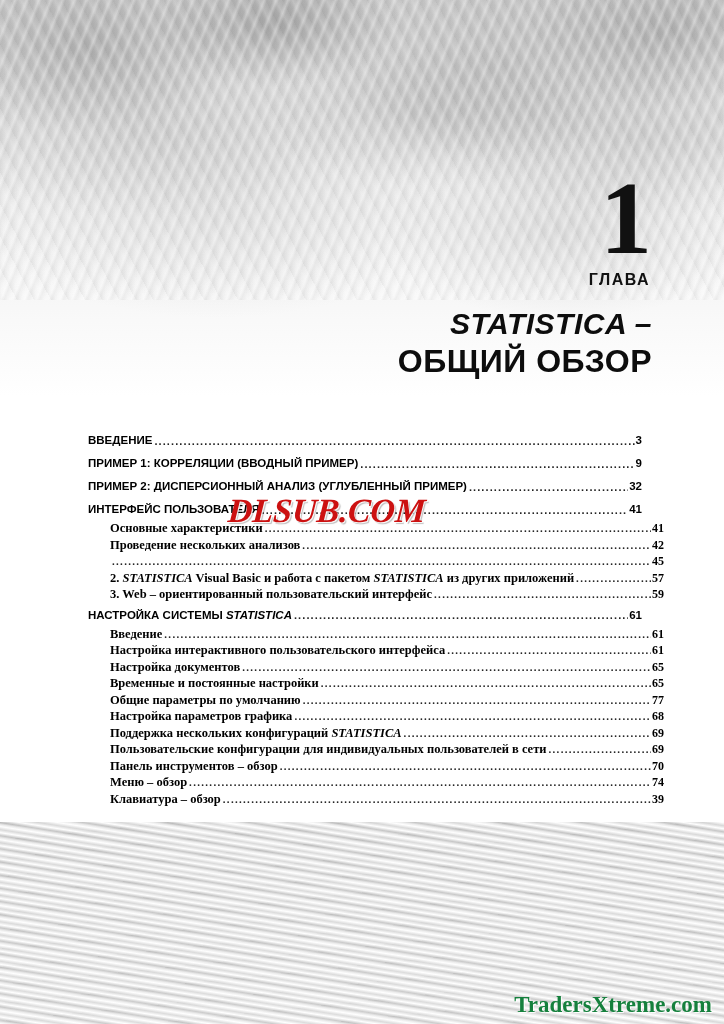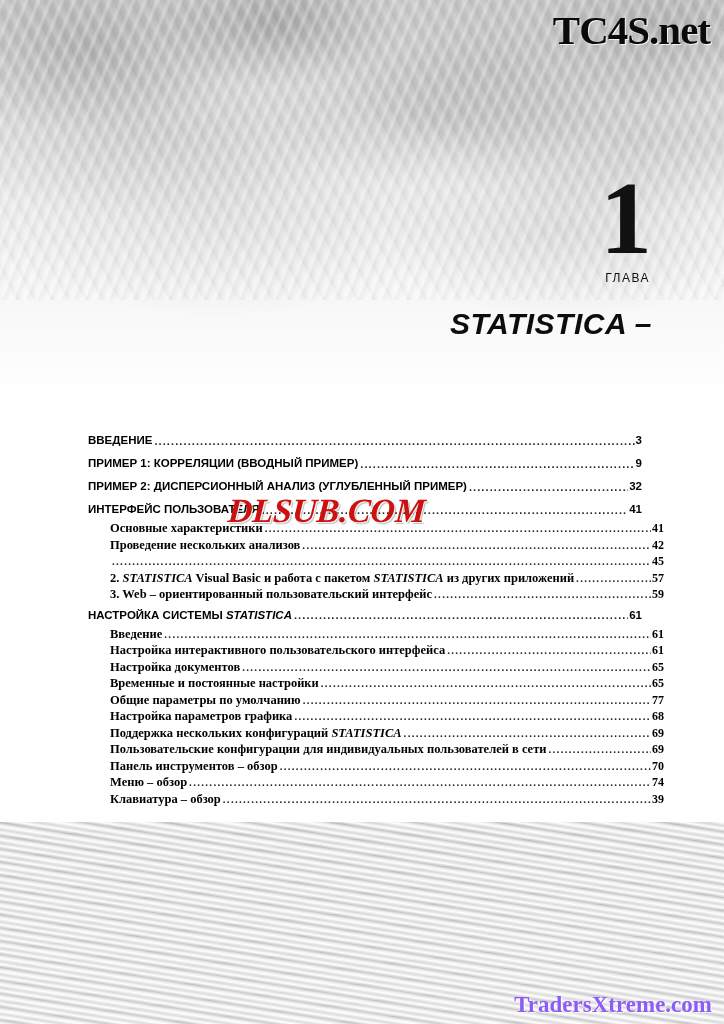--- a/index.html
+++ b/index.html
@@ -95,43 +95,43 @@
     text-shadow: 1px 1px 0 rgba(255,255,255,0.85), 2px 2px 1px rgba(0,0,0,0.25);
     transform: skewX(-4deg);
   }
   .wm-traders {
     position: absolute;
     right: 12px;
     bottom: 6px;
     font-family: "Liberation Serif", serif;
     font-weight: bold;
     font-size: 23px;
-    color: #8b5cf6;
+    color: #15803d;
     text-shadow: 1px 1px 0 rgba(255,255,255,0.9);
   }
 
   
   .chapter-number {
     position: absolute;
     right: 74px;
     top: 168px;
     font-family: "Liberation Serif", serif;
     font-weight: bold;
     font-size: 104px;
     line-height: 100px;
     color: #111111;
     letter-spacing: -2px;
   }
   .chapter-word {
     position: absolute;
     right: 74px;
     top: 271px;
     font-family: "Liberation Sans", sans-serif;
-    font-weight: normal;
-    font-size: 12px;
+    font-weight: bold;
+    font-size: 16px;
     letter-spacing: 1.5px;
     color: #111111;
   }
   .chapter-title {
     position: absolute;
     right: 72px;
     top: 306px;
     width: 540px;
     text-align: right;
     font-family: Liberation Sans, sans-serif;
@@ -209,27 +209,27 @@
 </style>
 </head>
 <body>
 
 <div class="page">
 
   <div class="bg-top"></div>
   <div class="bg-bottom-fade"></div>
   <div class="bg-bottom"></div>
 
-  <div class="wm-tc4s">TC4S.net</div>
 
   <div class="chapter-number">1</div>
   <div class="chapter-word">ГЛАВА</div>
 
   <div class="chapter-title">
     <div class="line1">STATISTICA –</div>
+    <div class="line2">ОБЩИЙ ОБЗОР</div>
   </div>
 
   <div class="toc" id="toc">
       <div class="toc-row lvl0">
         <span class="txt">ВВЕДЕНИЕ</span>
         <span class="dots">........................................................................................................................................................................................................</span>
         <span class="pg">3</span>
       </div>
       <div class="toc-row lvl0">
         <span class="txt">ПРИМЕР 1: КОРРЕЛЯЦИИ (ВВОДНЫЙ ПРИМЕР)</span>

